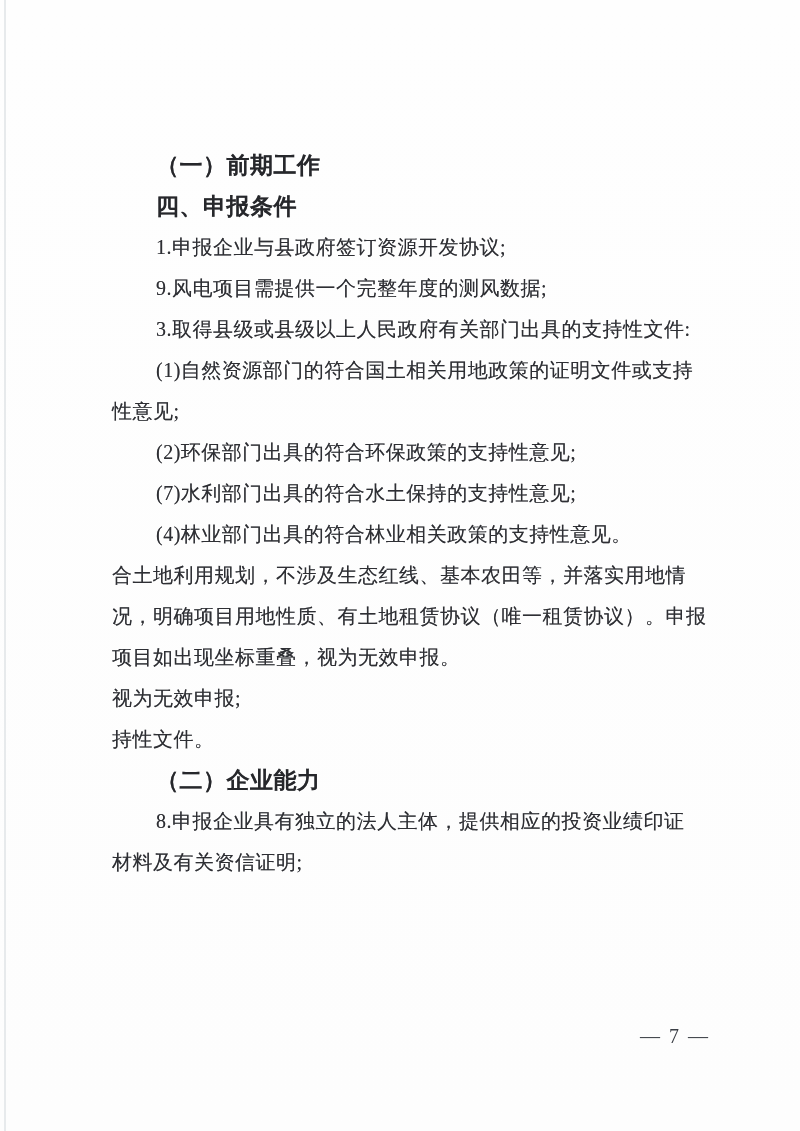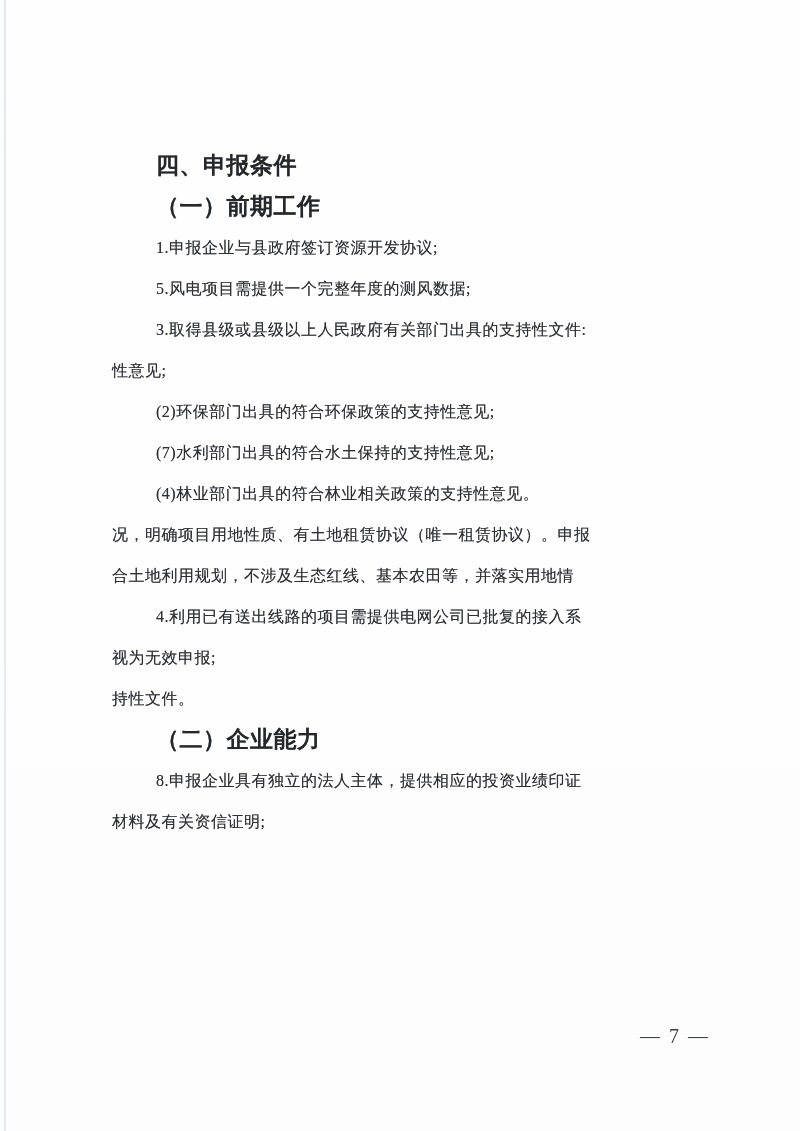--- a/index.html
+++ b/index.html
@@ -26,21 +26,21 @@
   }
   .content {
     position: absolute;
     left: 112px;
     top: 145px;
     width: 620px;
   }
   .line {
     height: 41px;
     line-height: 41px;
-    font-size: 16px;
+    font-size: 20px;
     letter-spacing: 0.5px;
     color: #2e2f34;
     white-space: nowrap;
     text-shadow: 0 0 0.4px rgba(46,47,52,0.55); 
   }
   .indent { padding-left: 44px; }
   .h1 {
     font-family: "Liberation Sans", "DejaVu Sans", sans-serif;
     font-weight: 700;
     font-size: 23px;
@@ -63,32 +63,33 @@
     font-family: "Liberation Serif", "DejaVu Serif", serif;
   }
 </style>
 </head>
 <body>
 
 <div class="page">
   <div class="scan-edge"></div>
 
   <div class="content">
+    <div class="line h2 indent">（一）前期工作</div>
     <div class="line h1 indent">四、申报条件</div>
-    <div class="line h2 indent">（一）前期工作</div>
     <div class="line indent">1.申报企业与县政府签订资源开发协议;</div>
-    <div class="line indent">5.风电项目需提供一个完整年度的测风数据;</div>
+    <div class="line indent">9.风电项目需提供一个完整年度的测风数据;</div>
     <div class="line indent">3.取得县级或县级以上人民政府有关部门出具的支持性文件:</div>
+    <div class="line indent">(1)自然资源部门的符合国土相关用地政策的证明文件或支持</div>
     <div class="line">性意见;</div>
     <div class="line indent">(2)环保部门出具的符合环保政策的支持性意见;</div>
     <div class="line indent">(7)水利部门出具的符合水土保持的支持性意见;</div>
     <div class="line indent">(4)林业部门出具的符合林业相关政策的支持性意见。</div>
+    <div class="line">合土地利用规划，不涉及生态红线、基本农田等，并落实用地情</div>
     <div class="line">况，明确项目用地性质、有土地租赁协议（唯一租赁协议）。申报</div>
-    <div class="line">合土地利用规划，不涉及生态红线、基本农田等，并落实用地情</div>
-    <div class="line indent">4.利用已有送出线路的项目需提供电网公司已批复的接入系</div>
+    <div class="line">项目如出现坐标重叠，视为无效申报。</div>
     <div class="line">视为无效申报;</div>
     <div class="line">持性文件。</div>
     <div class="line h2 indent">（二）企业能力</div>
     <div class="line indent">8.申报企业具有独立的法人主体，提供相应的投资业绩印证</div>
     <div class="line">材料及有关资信证明;</div>
   </div>
 
   <div class="page-number">— 7 —</div>
 </div>
 

